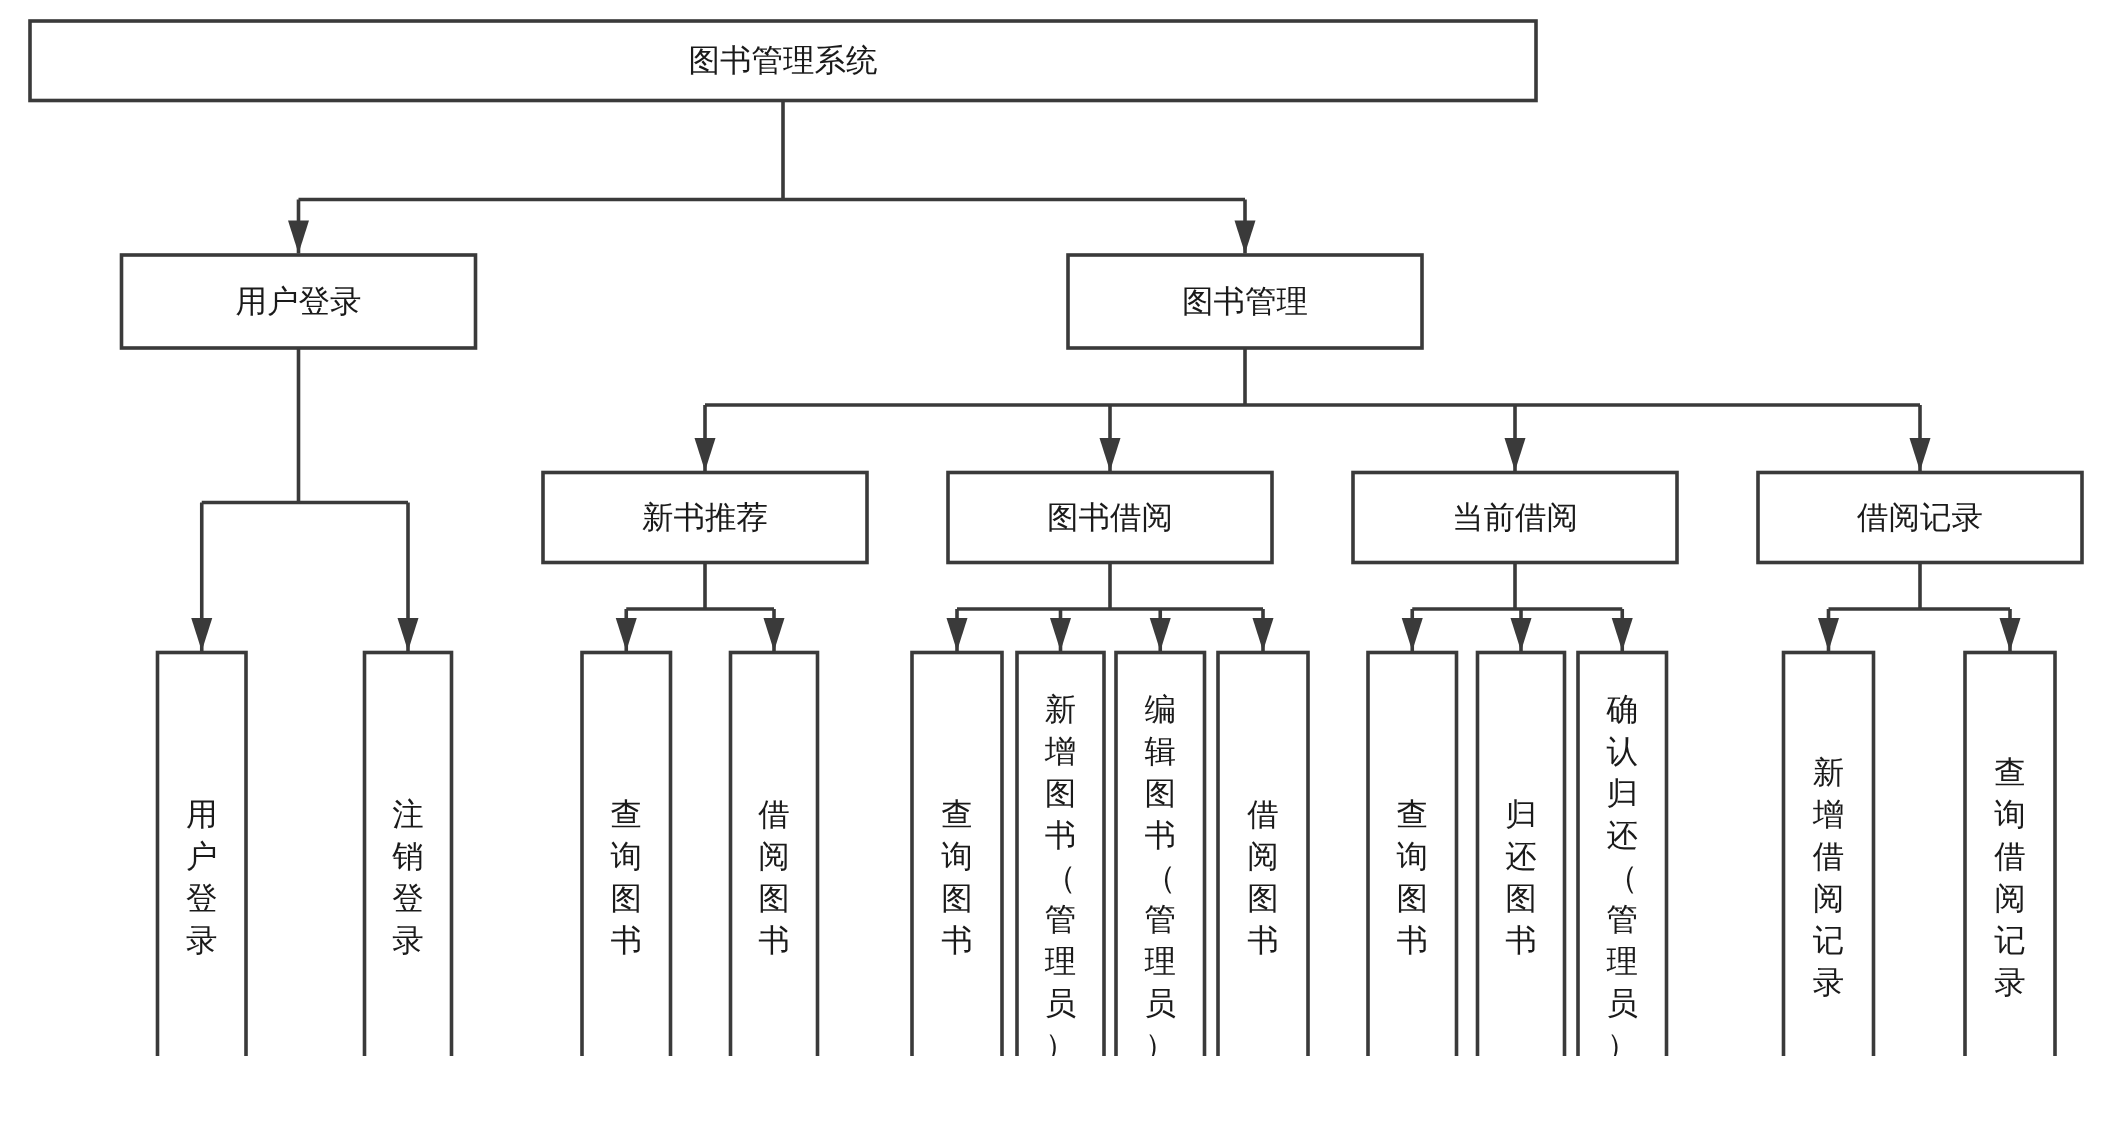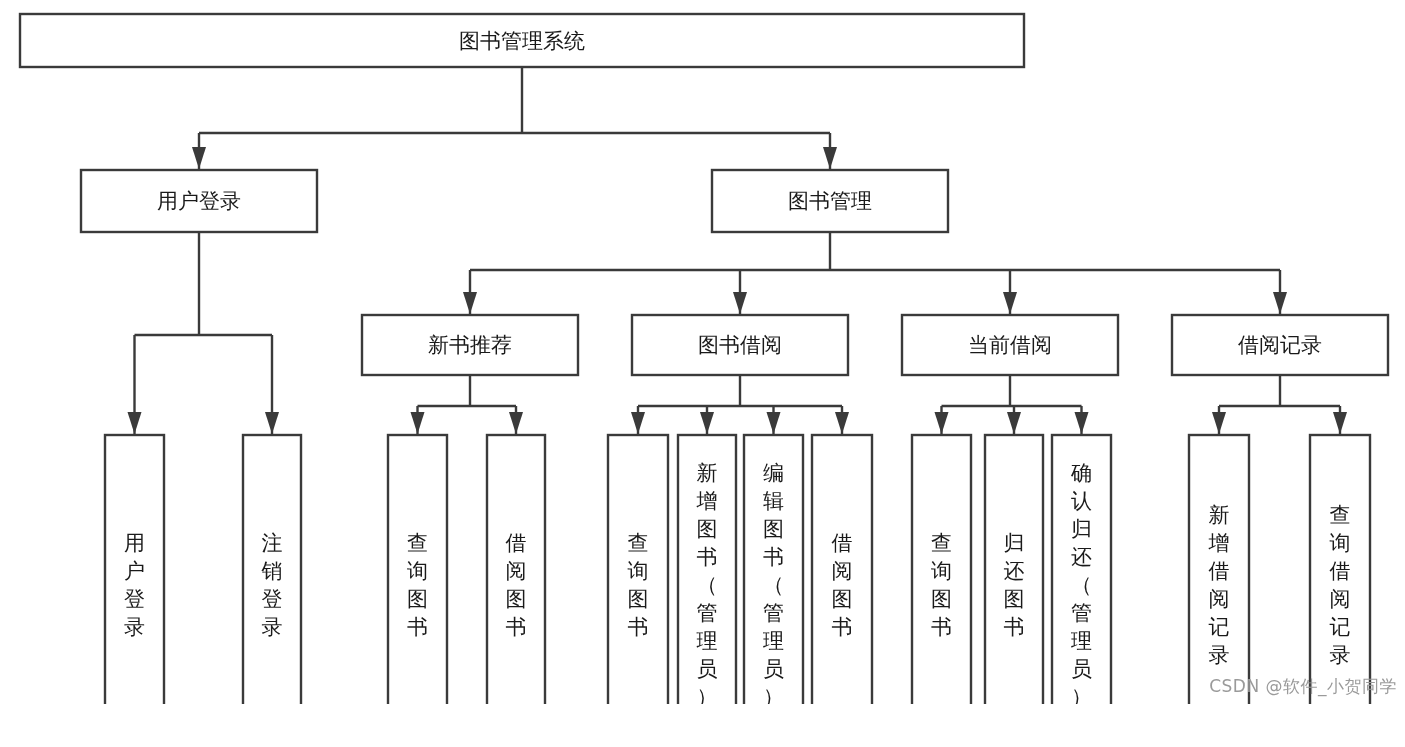--- a/index.html
+++ b/index.html
@@ -199,14 +199,13 @@
         <g>
           <rect class="node-box" x="1189" y="435" width="60" height="299"></rect>
           <text class="node-label-vertical" x="1219" y="522.34"><tspan x="1219">新</tspan><tspan x="1219" dy="28">增</tspan><tspan x="1219" dy="28">借</tspan><tspan x="1219" dy="28">阅</tspan><tspan x="1219" dy="28">记</tspan><tspan x="1219" dy="28">录</tspan></text>
         </g>
         <g>
           <rect class="node-box" x="1310" y="435" width="60" height="299"></rect>
           <text class="node-label-vertical" x="1340" y="522.34"><tspan x="1340">查</tspan><tspan x="1340" dy="28">询</tspan><tspan x="1340" dy="28">借</tspan><tspan x="1340" dy="28">阅</tspan><tspan x="1340" dy="28">记</tspan><tspan x="1340" dy="28">录</tspan></text>
         </g>
       </g>
   </svg>
-  <div class="watermark-text">CSDN @软件_小贺同学</div>
 </div>
 
 </body></html>

